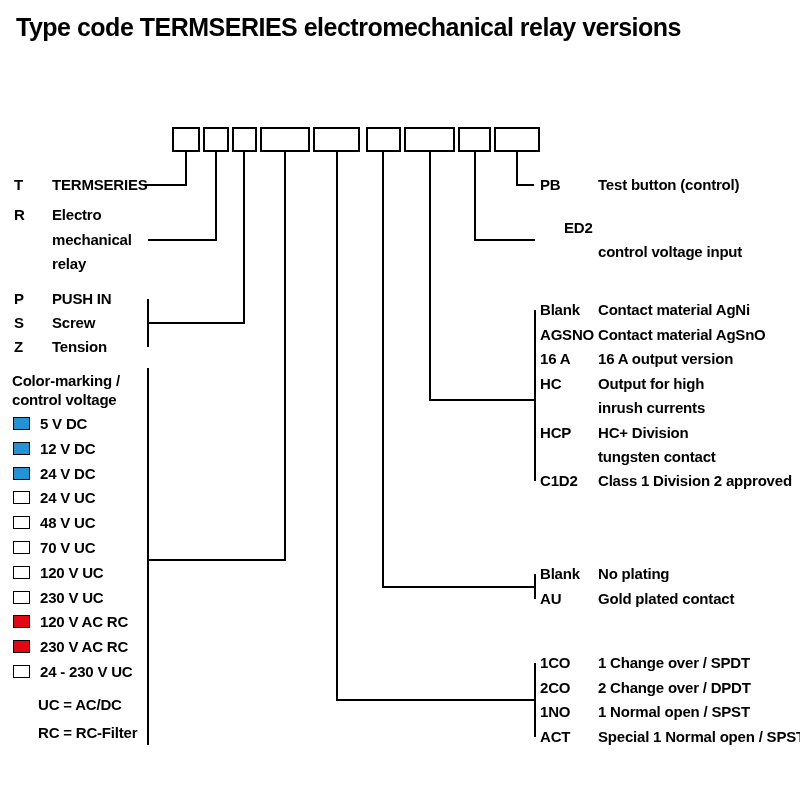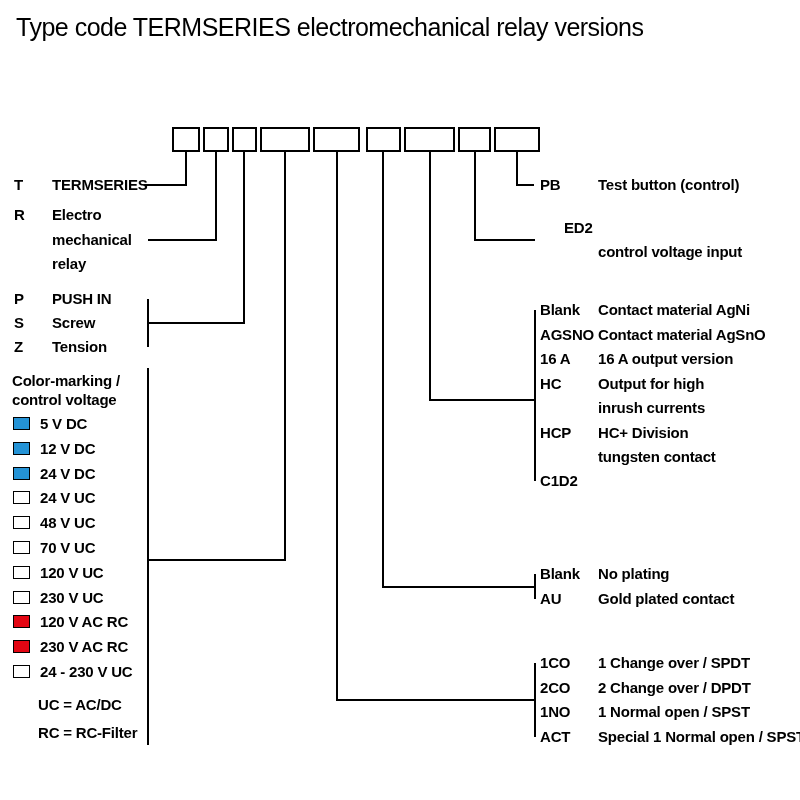--- a/index.html
+++ b/index.html
@@ -1,18 +1,18 @@
 <!DOCTYPE html>
 <html><head>
 <meta charset="utf-8">
 <style>
   html,body{margin:0;padding:0;background:#fff;}
   .page{position:relative;width:800px;height:800px;background:#fff;overflow:hidden;
         font-family:"Liberation Sans",sans-serif;color:#000;}
-  .title{position:absolute;left:16px;top:13px;font-size:25px;font-weight:normal;
+  .title{position:absolute;left:16px;top:13px;font-size:25px;font-weight:bold;
          letter-spacing:-0.5px;white-space:nowrap;}
   .lines{position:absolute;left:0;top:0;pointer-events:none;}
   .lines polyline,.lines line{fill:none;stroke:#000;stroke-width:2;}
   .tbox{position:absolute;top:127px;height:25px;border:2px solid #000;background:#fff;
         box-sizing:border-box;}
   .lbl{position:absolute;font-size:15px;font-weight:bold;letter-spacing:-0.2px;
        line-height:16px;white-space:nowrap;}
   .swatch{position:absolute;left:13px;width:17px;height:13px;border:1px solid #000;
           box-sizing:border-box;background:#fff;}
 </style>
@@ -106,20 +106,21 @@
   <div class="lbl" style="left:598px;top:327px">Contact material AgSnO</div>
   <div class="lbl" style="left:540px;top:351px">16 A</div>
   <div class="lbl" style="left:598px;top:351px">16 A output version</div>
   <div class="lbl" style="left:540px;top:376px">HC</div>
   <div class="lbl" style="left:598px;top:376px">Output for high</div>
   <div class="lbl" style="left:598px;top:400px">inrush currents</div>
   <div class="lbl" style="left:540px;top:425px">HCP</div>
   <div class="lbl" style="left:598px;top:425px">HC+ Division</div>
   <div class="lbl" style="left:598px;top:449px">tungsten contact</div>
   <div class="lbl" style="left:540px;top:473px">C1D2</div>
+  <div class="lbl" style="left:598px;top:473px">Class 1 Division 2 approved</div>
 
   <div class="lbl" style="left:540px;top:566px">Blank</div>
   <div class="lbl" style="left:598px;top:566px">No plating</div>
   <div class="lbl" style="left:540px;top:591px">AU</div>
   <div class="lbl" style="left:598px;top:591px">Gold plated contact</div>
 
   <div class="lbl" style="left:540px;top:655px">1CO</div>
   <div class="lbl" style="left:598px;top:655px">1 Change over / SPDT</div>
   <div class="lbl" style="left:540px;top:680px">2CO</div>
   <div class="lbl" style="left:598px;top:680px">2 Change over / DPDT</div>

